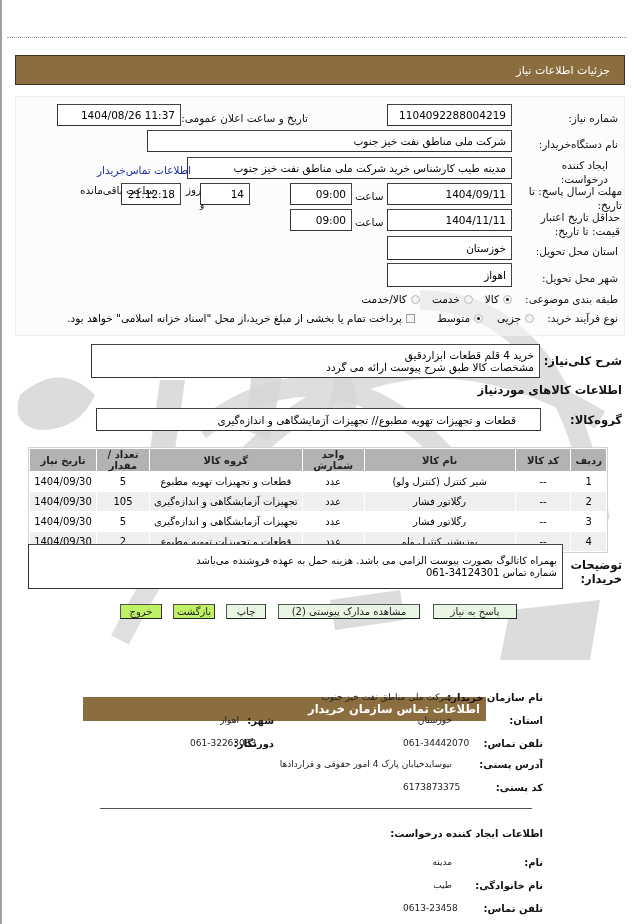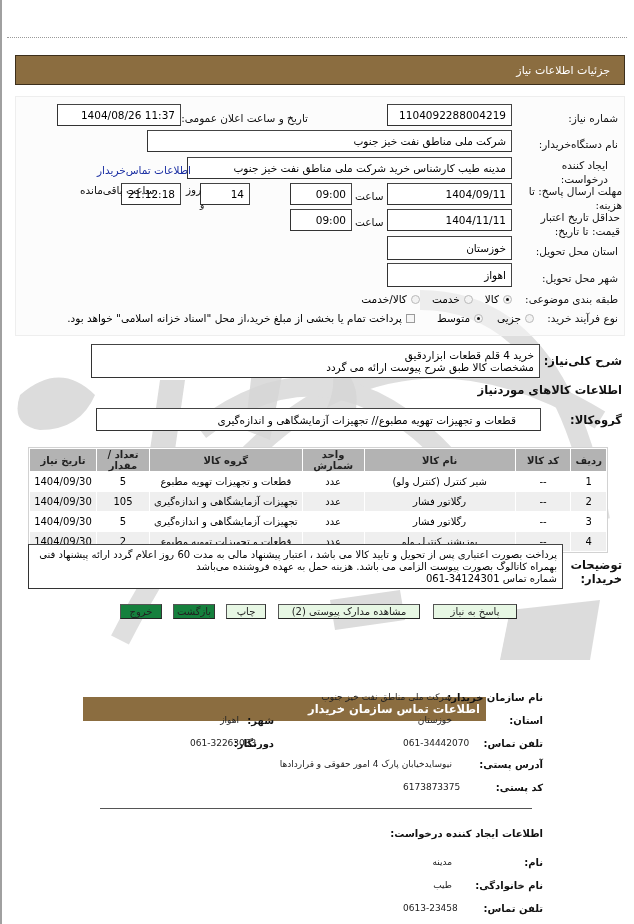--- a/index.html
+++ b/index.html
@@ -75,21 +75,21 @@
   table.items tr.even td { background: rgba(236,236,236,0.85); }
 
   .btn {
     position: absolute; z-index: 2;
     height: 15px; font-size: 10px;
     border: 1px solid #555; border-right-color: #333; border-bottom-color: #222;
     display: flex; align-items: center; justify-content: center;
     color: #222; cursor: pointer; white-space: nowrap;
   }
   .btn.green { background: #e7f7e4; }
-  .btn.red { background: #15803d; }
+  .btn.red { background: #bef264; }
 
   .contact-lbl { position: absolute; z-index: 2; font-size: 10px; font-weight: bold; color: #111; white-space: nowrap; }
   .contact-val { position: absolute; z-index: 2; font-size: 9px; color: #222; white-space: nowrap; }
   .hr { position: absolute; z-index: 2; height: 1px; background: #555; }
 </style>
 </head>
 <body>
 
 <div class="left-rule"></div>
 <div class="dotted-rule"></div>
@@ -135,21 +135,21 @@
   <span>ایجاد کننده</span><br>
   <span>درخواست:</span>
 </span>
 <div class="box" style="left:187px; top:157px; width:325px; height:22px;">
   <span>مدینه طیب کارشناس خرید شرکت ملی مناطق نفت خیز جنوب</span>
 </div>
 <a class="lbl link" style="left:97px; top:164px;">اطلاعات تماس‌خریدار</a>
 
 <span class="lbl" style="right:12px; top:184px; line-height:14px;">
   <span>مهلت ارسال پاسخ: تا</span><br>
-  <span>هزینه:</span>
+  <span>تاریخ:</span>
 </span>
 <div class="box ltr" style="left:387px; top:183px; width:125px; height:22px;">
   <span>1404/09/11</span>
 </div>
 <span class="lbl" style="left:355px; top:190px;">ساعت</span>
 <div class="box ltr" style="left:290px; top:183px; width:62px; height:22px;">
   <span>09:00</span>
 </div>
 <div class="box ltr" style="left:200px; top:183px; width:50px; height:22px;">
   <span>14</span>
@@ -278,21 +278,20 @@
       <td>1404/09/30</td>
     </tr>
   </tbody>
 </table>
 
 <span class="lbl bold" style="right:12px; top:558px; line-height:14px;">
   <span>توضیحات</span><br>
   <span>خریدار:</span>
 </span>
 <div class="box" style="left:28px; top:544px; width:535px; height:45px; flex-direction:column; align-items:flex-start; justify-content:center; line-height:12px; white-space:nowrap; font-size:10px;">
-  <span>پرداخت بصورت اعتباری پس از تحویل و تایید کالا می باشد ، اعتبار پیشنهاد مالی به مدت 60 روز اعلام گردد ارائه پیشنهاد فنی</span>
   <span>بهمراه کاتالوگ بصورت پیوست الزامی می باشد. هزینه حمل به عهده فروشنده می‌باشد</span>
   <span>شماره تماس 34124301-061</span>
 </div>
 
 <div class="btn green" style="left:433px; top:604px; width:84px;">پاسخ به نیاز</div>
 <div class="btn green" style="left:278px; top:604px; width:142px;">مشاهده مدارک پیوستی (2)</div>
 <div class="btn green" style="left:226px; top:604px; width:40px;">چاپ</div>
 <div class="btn red" style="left:173px; top:604px; width:42px;">بازگشت</div>
 <div class="btn red" style="left:120px; top:604px; width:42px;">خروج</div>
 

